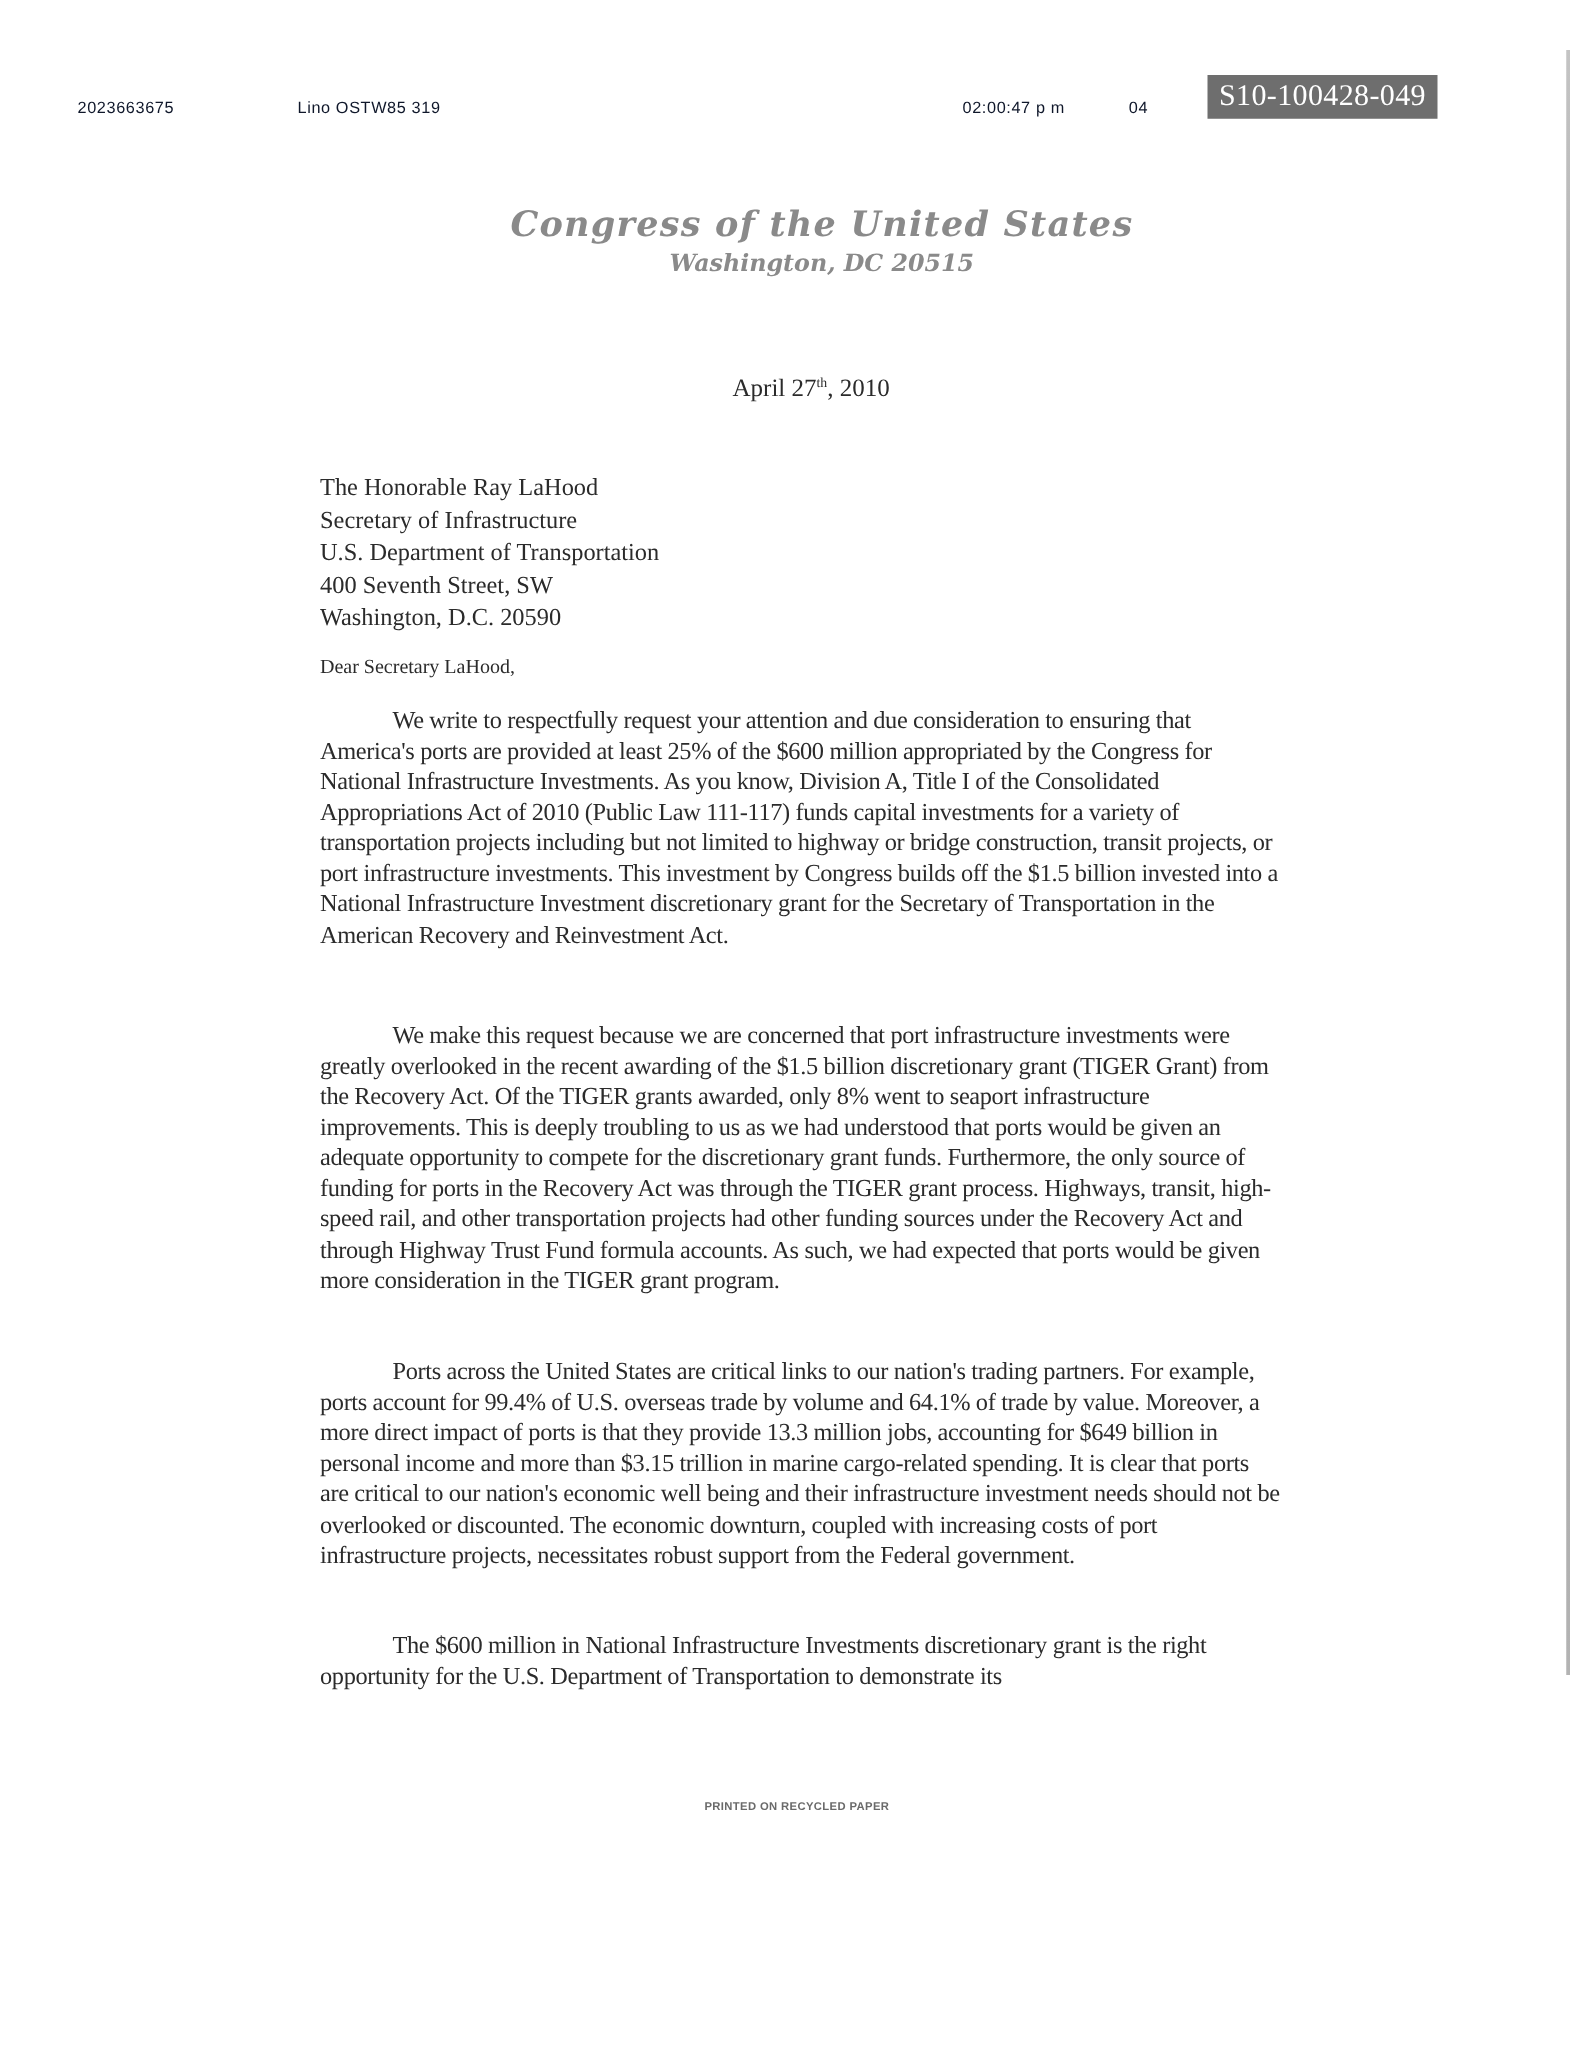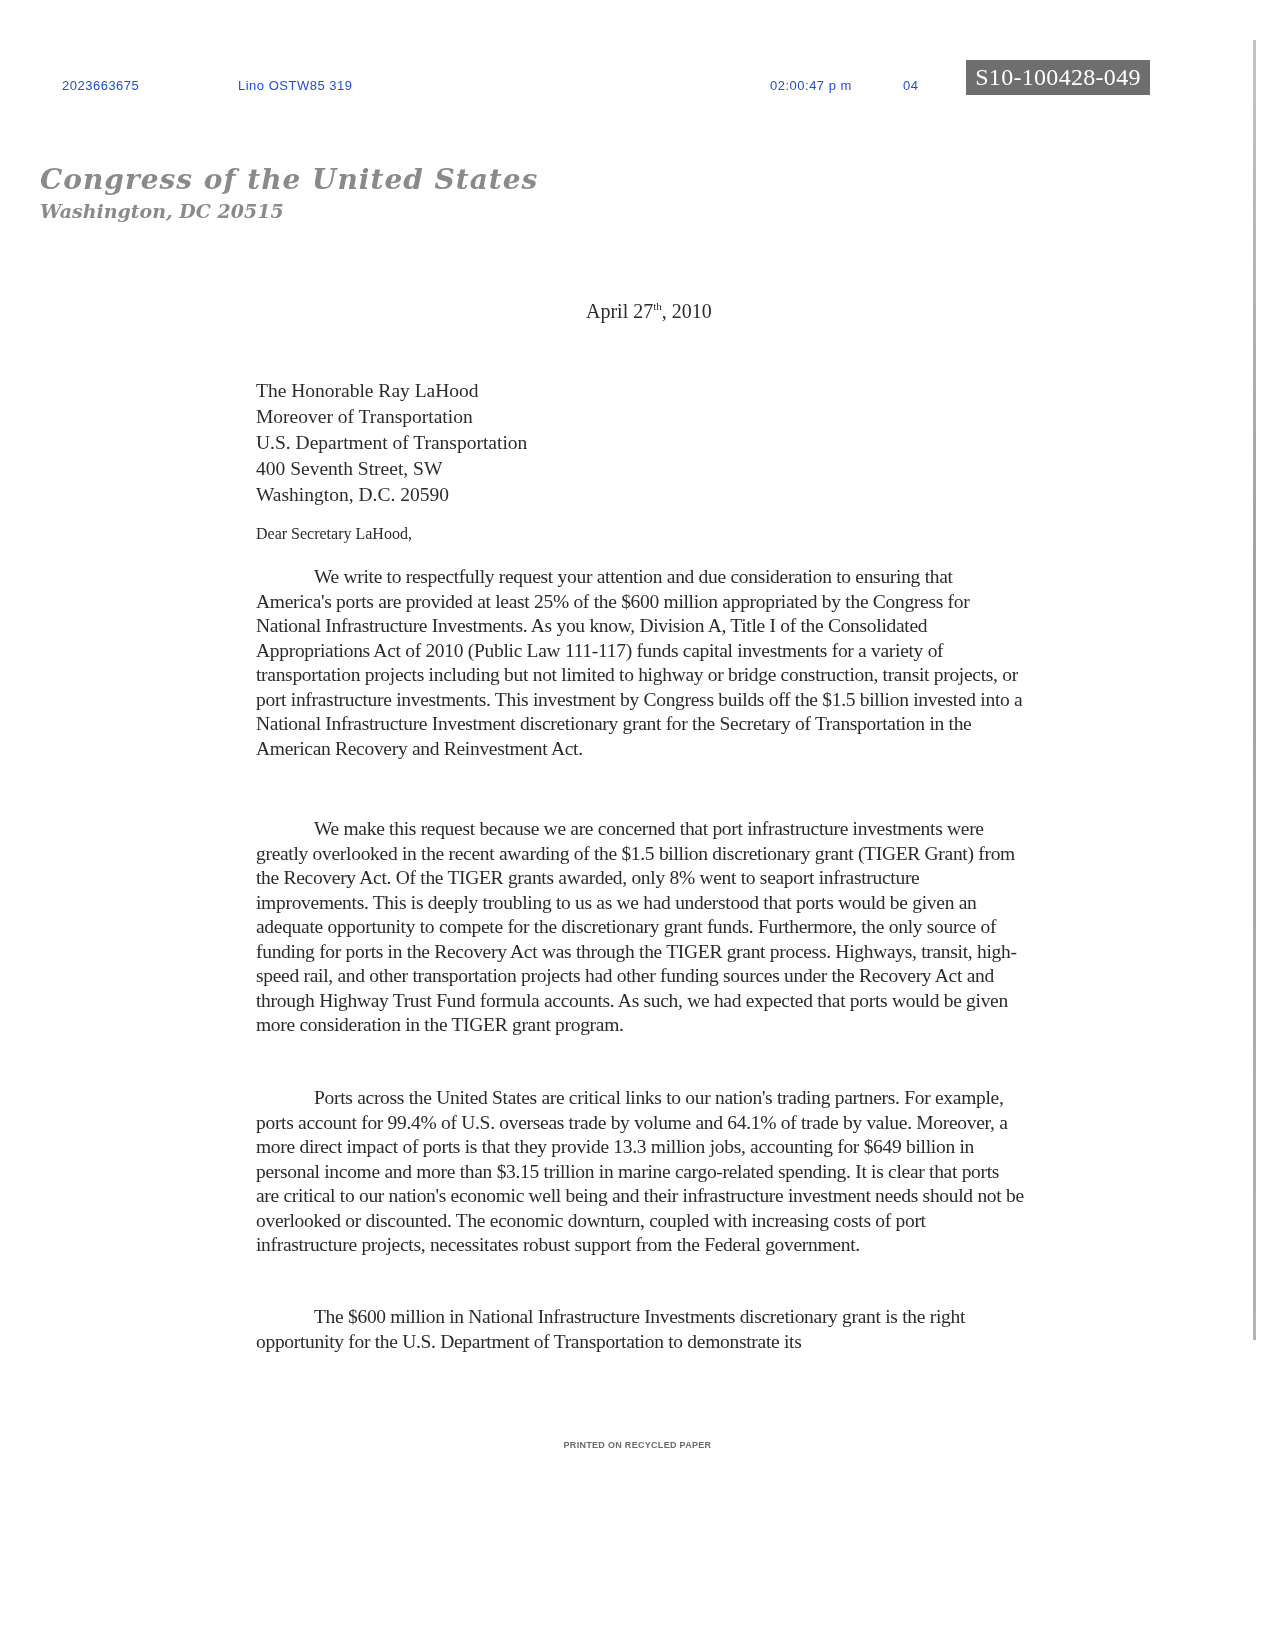--- a/index.html
+++ b/index.html
@@ -16,21 +16,21 @@
     color: #2b2b2b;
   }
   .fax-header {
     position: absolute;
     top: 78px;
     left: 0;
     width: 1275px;
     height: 24px;
     font-family: "Liberation Sans", "DejaVu Sans", sans-serif;
     font-size: 13px;
-    color: #1d4ed8;
+    color: #0f172a;
     letter-spacing: 0.5px;
   }
   .fax-header span { position: absolute; top: 0; }
   .fax-phone { left: 62px; }
   .fax-line { left: 238px; }
   .fax-time { left: 770px; }
   .fax-page { left: 903px; }
   .doc-stamp {
     position: absolute;
     top: 60px;
@@ -53,21 +53,21 @@
     width: 3px;
     height: 1300px;
     background: linear-gradient(#b5b5b5, #8a8a8a 40%, #a0a0a0);
     opacity: 0.8;
   }
   .letterhead {
     position: absolute;
     top: 163px;
     left: 0;
     width: 1275px;
-    text-align: left;
+    text-align: center;
     color: #8a8a8a;
   }
   .letterhead .org {
     font-family: "DejaVu Serif", "Liberation Serif", serif;
     font-weight: bold;
     font-size: 28px;
     letter-spacing: 1px;
     font-style: italic;
     margin-left: 40px;
   }
@@ -144,21 +144,21 @@
 
 <div class="letterhead">
   <div class="org">Congress of the United States</div>
   <div class="city">Washington, DC 20515</div>
 </div>
 
 <div class="date"><span>April 27</span><sup>th</sup><span>, 2010</span></div>
 
 <div class="recipient">
   <div>The Honorable Ray LaHood</div>
-  <div>Moreover of Transportation</div>
+  <div>Secretary of Infrastructure</div>
   <div>U.S. Department of Transportation</div>
   <div>400 Seventh Street, SW</div>
   <div>Washington, D.C.  20590</div>
 </div>
 
 <div class="salutation">Dear Secretary LaHood,</div>
 
 <div class="body p1">
   <p>We write to respectfully request your attention and due consideration to ensuring that America's ports are provided at least 25% of the $600 million appropriated by the Congress for National Infrastructure Investments.  As you know, Division A, Title I of the Consolidated Appropriations Act of 2010 (Public Law 111-117) funds capital investments for a variety of transportation projects including but not limited to highway or bridge construction, transit projects, or port infrastructure investments.  This investment by Congress builds off the $1.5 billion invested into a National Infrastructure Investment discretionary grant for the Secretary of Transportation in the American Recovery and Reinvestment Act.</p>
 </div>

